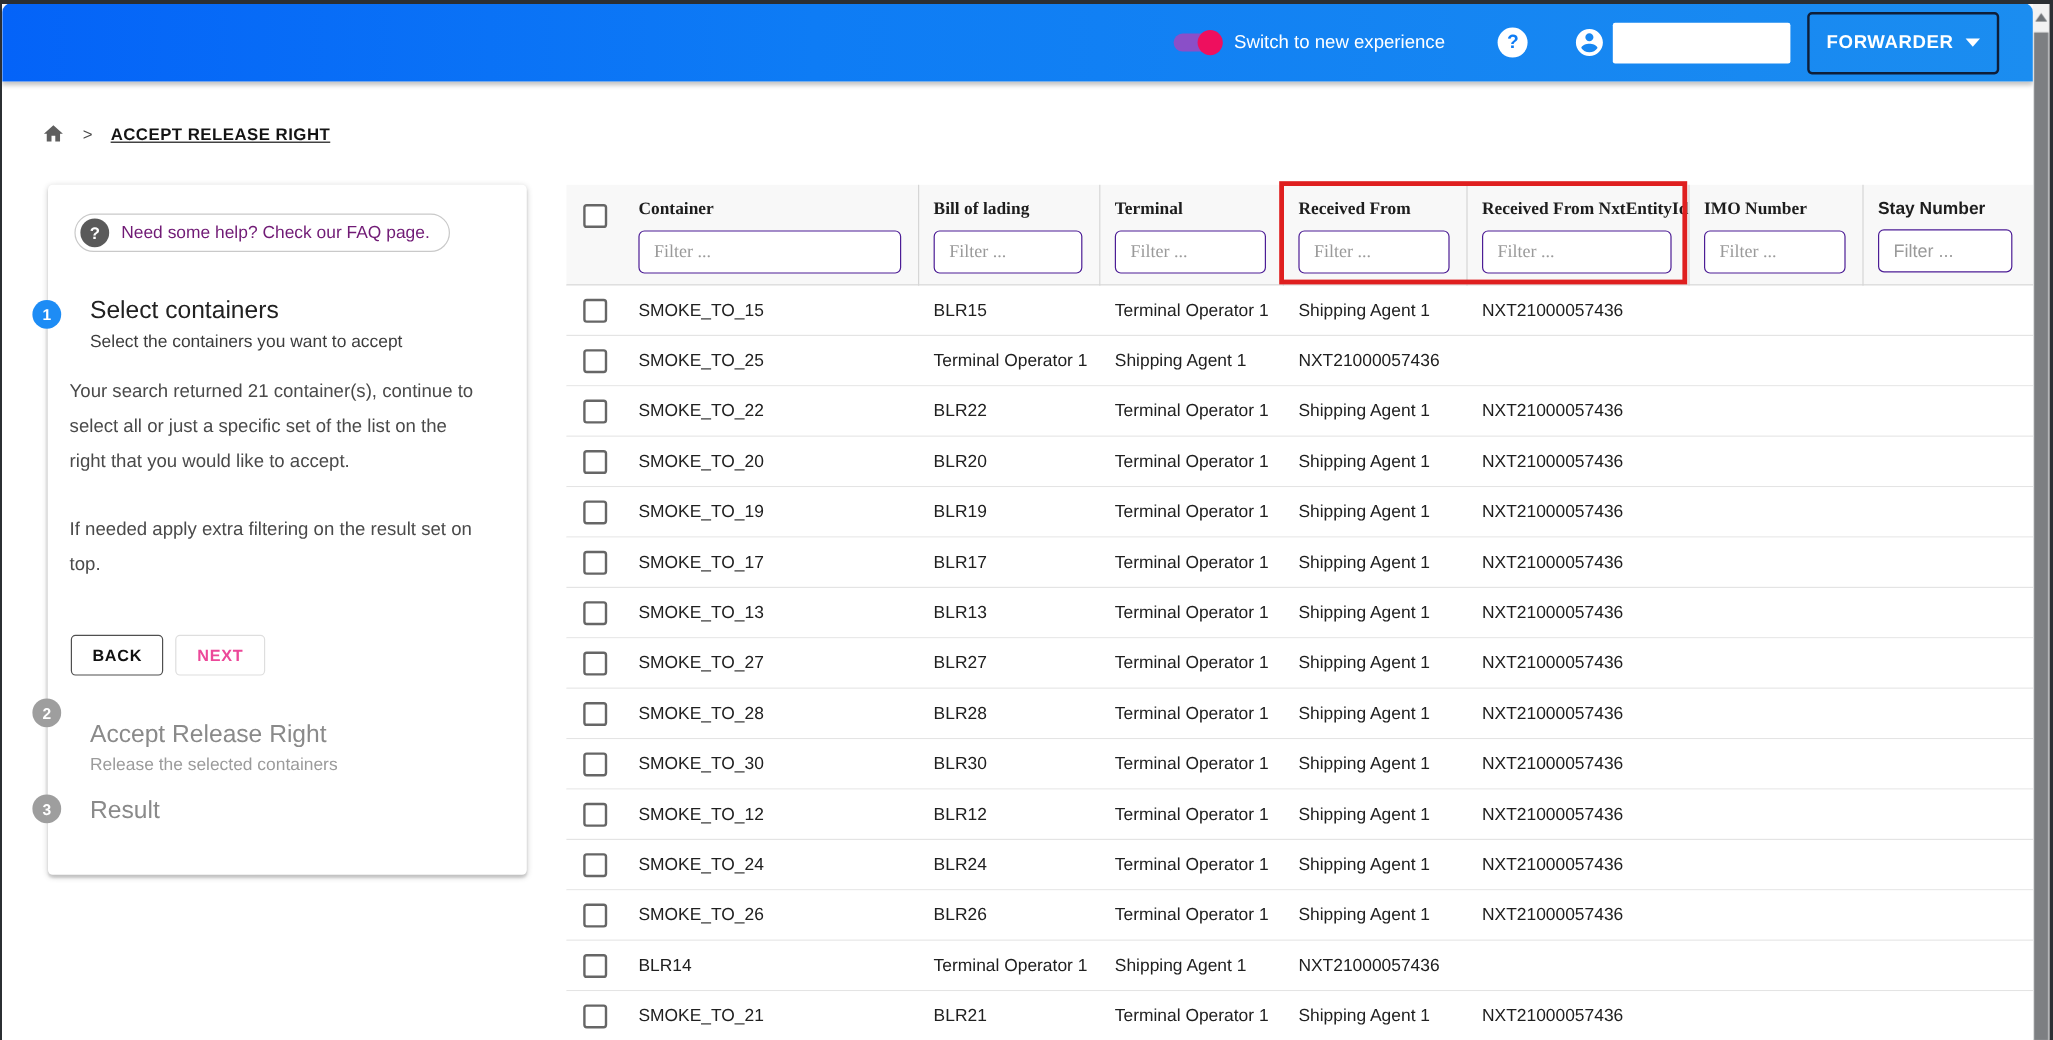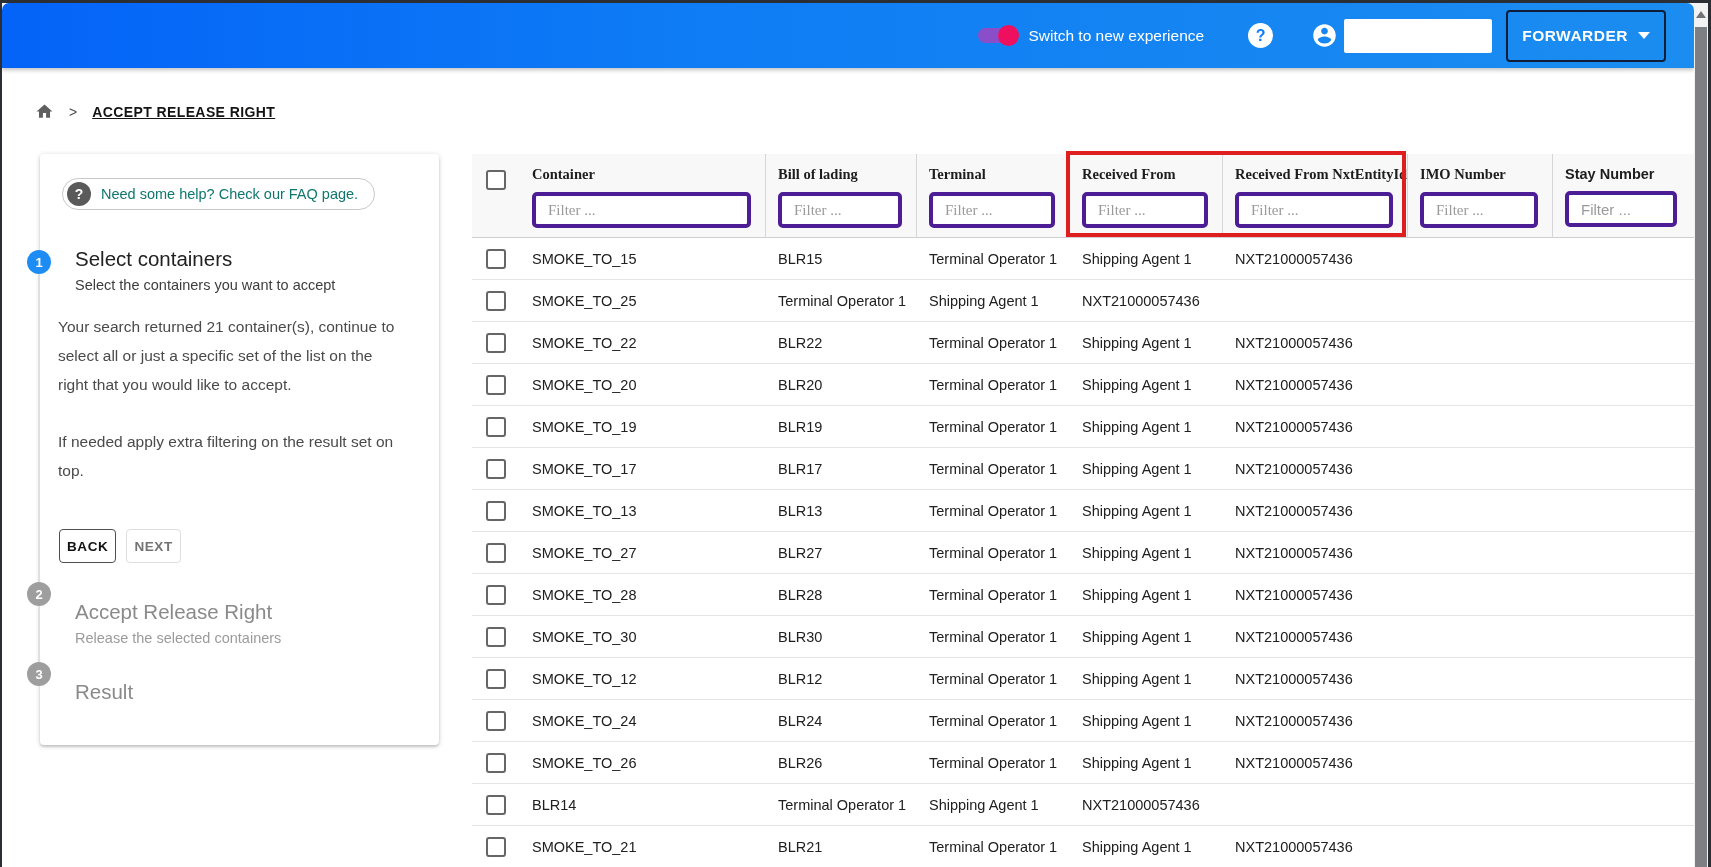--- a/index.html
+++ b/index.html
@@ -52,47 +52,47 @@
   .badge { position:absolute; left:-13px; width:24px; height:24px; border-radius:50%;
     color:#fff; font-size:13px; font-weight:bold; display:flex; align-items:center; justify-content:center; z-index:2; }
   .badge.active { background:#1d8cf5; }
   .badge.inactive { background:#9e9e9e; }
   .badge1 { top:96px; } .badge2 { top:428px; } .badge3 { top:508px; }
 
   .faq-chip { display:inline-flex; align-items:center; gap:10px; margin-left:5px; height:32px;
     border:1px solid #c9c9c9; border-radius:16px; padding:0 16px 0 4px; cursor:pointer; background:#fff; }
   .faq-q { width:24px; height:24px; border-radius:50%; background:#5a5a5a; color:#fff; font-weight:bold;
     font-size:14px; display:flex; align-items:center; justify-content:center; }
-  .faq-text { font-size:14.5px; color:#0f766e; }
+  .faq-text { font-size:14.5px; color:#701a75; }
 
   .step-head { margin: 36px 0 0 18px; }
   .step-title { font-size:20.5px; line-height:26px; color:#212121; font-weight:400; }
   .step-sub { font-size:14.5px; line-height:22px; color:#3d3d3d; margin-top:2px; }
   .step-head.inactive .step-title { color:#8a8a8a; }
   .step-head.inactive .step-sub { color:#9b9b9b; }
 
   .para { font-size:15.5px; line-height:29px; color:#4a4a4a; margin: 16px 0 0 1px; max-width:345px; }
   .para.second { margin-top:28px; }
 
   .btn-row { margin: 44px 0 0 2px; display:flex; gap:10px; }
-  .btn { height:34px; padding:0 7px; border-radius:4px; background:#fff; font-family:inherit;
+  .btn { height:34px; padding:0 17px; border-radius:4px; background:#fff; font-family:inherit;
     font-size:13.5px; font-weight:bold; letter-spacing:.6px; cursor:pointer; }
   .btn.back { border:1.5px solid #4f4f4f; color:#111; }
-  .btn.next { border:1.5px solid #dedede; color:#737373; cursor:default; }
-
-  .step2 { margin-top:36px; } .step3 { margin-top:30px; }
+  .btn.next { border:1.5px solid #dedede; color:#ec4899; cursor:default; }
+
+  .step2 { margin-top:36px; } .step3 { margin-top:14px; }
 
   
   .table-wrap { position:relative; flex:1; margin-left:33px; margin-right:7px; }
   .grid-row { display:grid; grid-template-columns: 48px 246px 151px 153px 153px 185px 145px 138px 1fr; }
   .thead { background:#f8f8f8; border-bottom:1px solid #cfcfcf; height:84px; }
   .th { padding: 12px 14px 10px 12px; }
   .th.divider { border-right:1px solid #d6d6d6;font-family:Liberation Serif, serif; }
   .th-label { font-size:14.5px; font-weight:bold; color:#1d1d1d; white-space:nowrap; }
-  .filter-input { display:block; margin-top:9px; width:100%; height:36px; border:4px solid #4c1d95;
+  .filter-input { display:block; margin-top:9px; width:100%; height:36px; border:1px solid #4c1d95;
     border-radius:5px; padding:0 12px; font-size:15px; font-family:inherit; color:#333; background:#fff; }
   .filter-input::placeholder { color:#9a9a9a; }
   .th.checkbox-cell, .td.checkbox-cell { display:flex; justify-content:center; padding:0; }
   .thead .checkbox-cell { align-items:flex-start; padding-top:16px; }
   .tbody .td.checkbox-cell { align-items:center; }
   .checkbox { width:20px; height:20px; border:2px solid #666; border-radius:3px; background:#fff; cursor:pointer; }
   .tr { height:42px; border-bottom:1px solid #e4e4e4; background:#fff; }
   .td { font-size:14.5px; color:#202020; display:flex; align-items:center; padding-left:12px; white-space:nowrap; overflow:hidden; }
   .red-box { position:absolute; left:594px; top:-3px; width:340px; height:86px;
     border:4px solid #df1f1f; z-index:5; pointer-events:none; }

